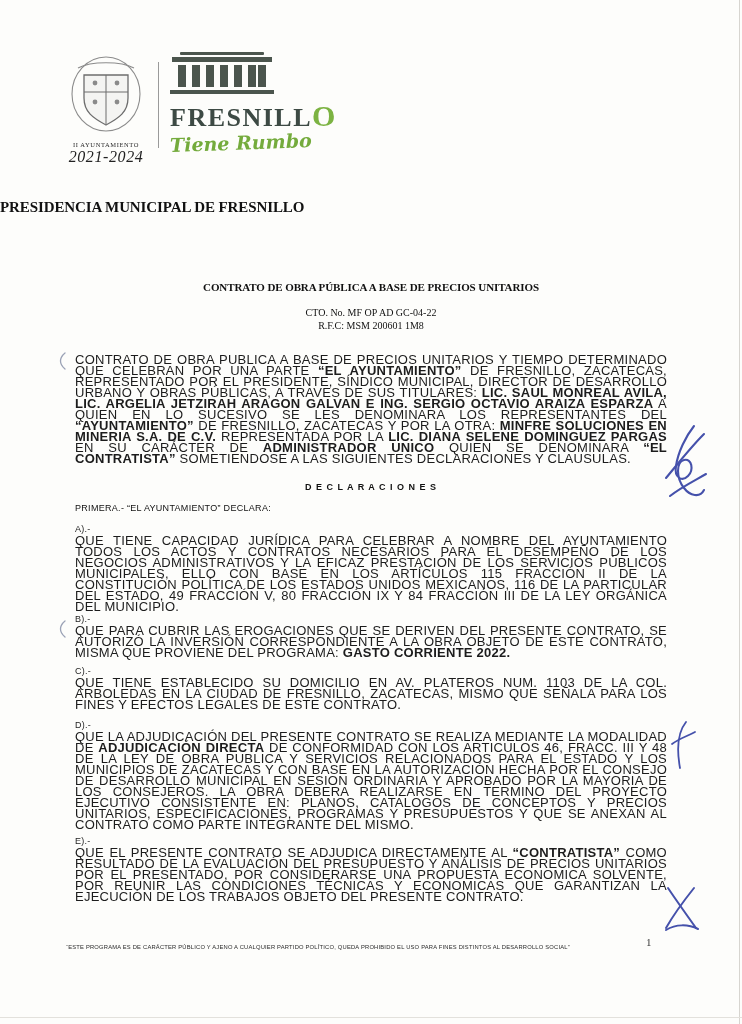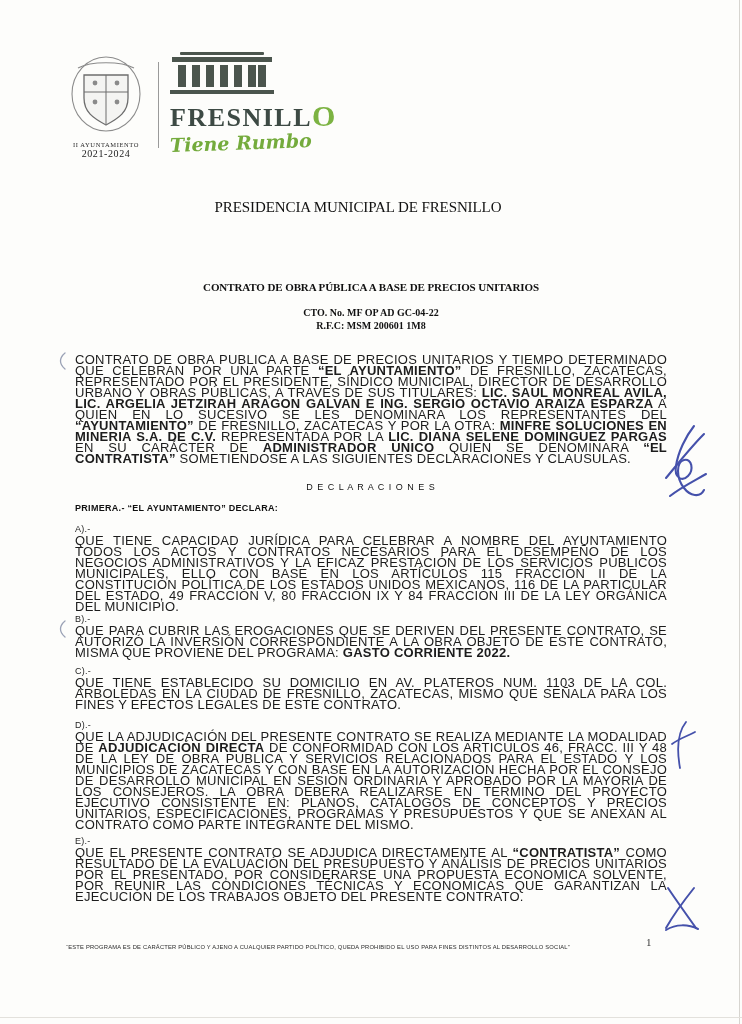--- a/index.html
+++ b/index.html
@@ -7,40 +7,40 @@
     position:relative;width:742px;height:1024px;margin:0 auto;
     background:#fdfdfb;color:#1d1d1d;overflow:hidden;
     font-family:"Liberation Sans",sans-serif;
   }
   .scan-edge-right{position:absolute;right:2px;top:0;width:1px;height:100%;background:#d7d5d0;}
   .scan-edge-bottom{position:absolute;left:0;bottom:6px;width:100%;height:1px;background:#e3e1dc;}
 
   
   .shield-block{position:absolute;left:60px;top:56px;width:92px;text-align:center;}
   .badge-line1{font-family:"Liberation Serif",serif;font-size:6.5px;letter-spacing:.6px;margin-top:3px;color:#2a2a2a;}
-  .badge-line2{font-family:"Liberation Serif",serif;font-size:10px;letter-spacing:.6px;color:#222;}
+  .badge-line2{font-family:"Liberation Serif",serif;font-size:16px;letter-spacing:.6px;color:#222;font-style:italic;}
   .logo-divider{position:absolute;left:158px;top:62px;width:1px;height:86px;background:#9a9a9a;}
   .fresnillo-block{position:absolute;left:170px;top:52px;width:178px;text-align:left;}
   .fres-word{font-family:"Liberation Serif",serif;font-weight:bold;font-size:26px;letter-spacing:1.5px;color:#3d4a44;line-height:28px;margin-top:2px;}
   .fres-o{color:#7cb342;font-size:30px;}
   .fres-tagline{font-family:"DejaVu Serif",serif;font-style:italic;font-weight:bold;font-size:19px;color:#74ab3c;transform:rotate(-2deg);margin-top:-1px;}
 
   
-  .title-block{position:absolute;left:0;top:196px;width:716px;text-align:center;
-    font-family:"Liberation Serif",serif;font-weight:normal;font-size:15px;line-height:22px;letter-spacing:-.1px;color:#111;}
+  .title-block{position:absolute;left:0;top:196px;width:716px;text-align:left;
+    font-family:"Liberation Serif",serif;font-weight:bold;font-size:15px;line-height:22px;letter-spacing:-.1px;color:#111;}
   .subtitle{position:absolute;left:0;top:281px;width:742px;text-align:center;
     font-family:"Liberation Serif",serif;font-weight:bold;font-size:11px;letter-spacing:-.1px;color:#111;}
   .refs{position:absolute;left:0;top:306px;width:742px;text-align:center;
-    font-family:"Liberation Serif",serif;font-weight:bold;font-size:10px;line-height:13px;color:#111;}
+    font-family:"Liberation Serif",serif;font-weight:normal;font-size:10px;line-height:13px;color:#111;}
 
   
   .body-text{font-size:13px;line-height:11px;letter-spacing:.25px;text-align:justify;color:#1c1c1c;}
   .abs{position:absolute;left:75px;width:592px;}
   .intro{top:354px;}
-  .h-decl{top:482px;left:0;width:742px;text-align:center;font-weight:normal;font-size:9px;letter-spacing:1px;position:absolute;color:#111;}
+  .h-decl{top:482px;left:0;width:742px;text-align:center;font-weight:bold;font-size:9px;letter-spacing:1px;position:absolute;color:#111;}
   .h-primera{top:503px;font-weight:bold;font-size:9px;letter-spacing:.3px;position:absolute;left:75px;color:#111;}
   .clause .clause-label{font-size:9px;line-height:11px;letter-spacing:.25px;}
   .clause-a{top:524px;} .clause-b{top:614px;} .clause-c{top:666px;} .clause-d{top:720px;} .clause-e{top:836px;}
 
   
   .footer-disclaimer{position:absolute;left:66px;top:944px;width:540px;font-size:5.8px;letter-spacing:.2px;color:#2b2b2b;}
   .page-number{position:absolute;left:646px;top:936px;font-family:"Liberation Serif",serif;font-size:11px;color:#3a3a3a;}
 
   
   .ink{position:absolute;opacity:.88;}
@@ -105,21 +105,21 @@
   </div>
   <div class="subtitle">CONTRATO DE OBRA PÚBLICA A BASE DE PRECIOS UNITARIOS</div>
   <div class="refs">
     <div>CTO. No. MF OP AD GC-04-22</div>
     <div>R.F.C: MSM 200601 1M8</div>
   </div>
 
   <div class="body-text abs intro"><span>CONTRATO DE OBRA PUBLICA A BASE DE PRECIOS UNITARIOS Y TIEMPO DETERMINADO QUE CELEBRAN POR UNA PARTE </span><span style="font-weight: bold;">“EL AYUNTAMIENTO”</span><span> DE FRESNILLO, ZACATECAS, REPRESENTADO POR EL PRESIDENTE, SÍNDICO MUNICIPAL, DIRECTOR DE DESARROLLO URBANO Y OBRAS PÚBLICAS, A TRAVES DE SUS TITULARES: </span><span style="font-weight: bold;">LIC. SAUL MONREAL AVILA, LIC. ARGELIA JETZIRAH ARAGON GALVAN E ING. SERGIO OCTAVIO ARAIZA ESPARZA</span><span> A QUIEN EN LO SUCESIVO SE LES DENOMINARA LOS REPRESENTANTES DEL </span><span style="font-weight: bold;">“AYUNTAMIENTO”</span><span> DE FRESNILLO, ZACATECAS Y POR LA OTRA: </span><span style="font-weight: bold;">MINFRE SOLUCIONES EN MINERIA S.A. DE C.V.</span><span> REPRESENTADA POR LA </span><span style="font-weight: bold;">LIC. DIANA SELENE DOMINGUEZ PARGAS</span><span> EN SU CARÁCTER DE </span><span style="font-weight: bold;">ADMINISTRADOR UNICO</span><span> QUIEN SE DENOMINARA </span><span style="font-weight: bold;">“EL CONTRATISTA”</span><span> SOMETIENDOSE A LAS SIGUIENTES DECLARACIONES Y CLAUSULAS.</span></div>
 
   <div class="h-decl">D E C L A R A C I O N E S</div>
-  <div class="h-primera body-text" style="width:592px;text-align:left;font-weight:bold;">PRIMERA.- “EL AYUNTAMIENTO” DECLARA:</div>
+  <div class="h-primera body-text" style="width:592px;text-align:left;font-weight:normal;">PRIMERA.- “EL AYUNTAMIENTO” DECLARA:</div>
 
   <div class="abs clause clause-a">
     <div class="clause-label">A).-</div>
     <div class="body-text"><span>QUE TIENE CAPACIDAD JURÍDICA PARA CELEBRAR A NOMBRE DEL AYUNTAMIENTO TODOS LOS ACTOS Y CONTRATOS NECESARIOS PARA EL DESEMPEÑO DE LOS NEGOCIOS ADMINISTRATIVOS Y LA EFICAZ PRESTACIÓN DE LOS SERVICIOS PÚBLICOS MUNICIPALES, ELLO CON BASE EN LOS ARTÍCULOS 115 FRACCIÓN II DE LA CONSTITUCIÓN POLÍTICA DE LOS ESTADOS UNIDOS MEXICANOS, 116 DE LA PARTICULAR DEL ESTADO, 49 FRACCIÓN V, 80 FRACCIÓN IX Y 84 FRACCIÓN III DE LA LEY ORGÁNICA DEL MUNICIPIO.</span></div>
   </div>
   <div class="abs clause clause-b">
     <div class="clause-label">B).-</div>
     <div class="body-text"><span>QUE PARA CUBRIR LAS EROGACIONES QUE SE DERIVEN DEL PRESENTE CONTRATO, SE AUTORIZÓ LA INVERSIÓN CORRESPONDIENTE A LA OBRA OBJETO DE ESTE CONTRATO, MISMA QUE PROVIENE DEL PROGRAMA: </span><span style="font-weight: bold;">GASTO CORRIENTE 2022.</span></div>
   </div>
   <div class="abs clause clause-c">

